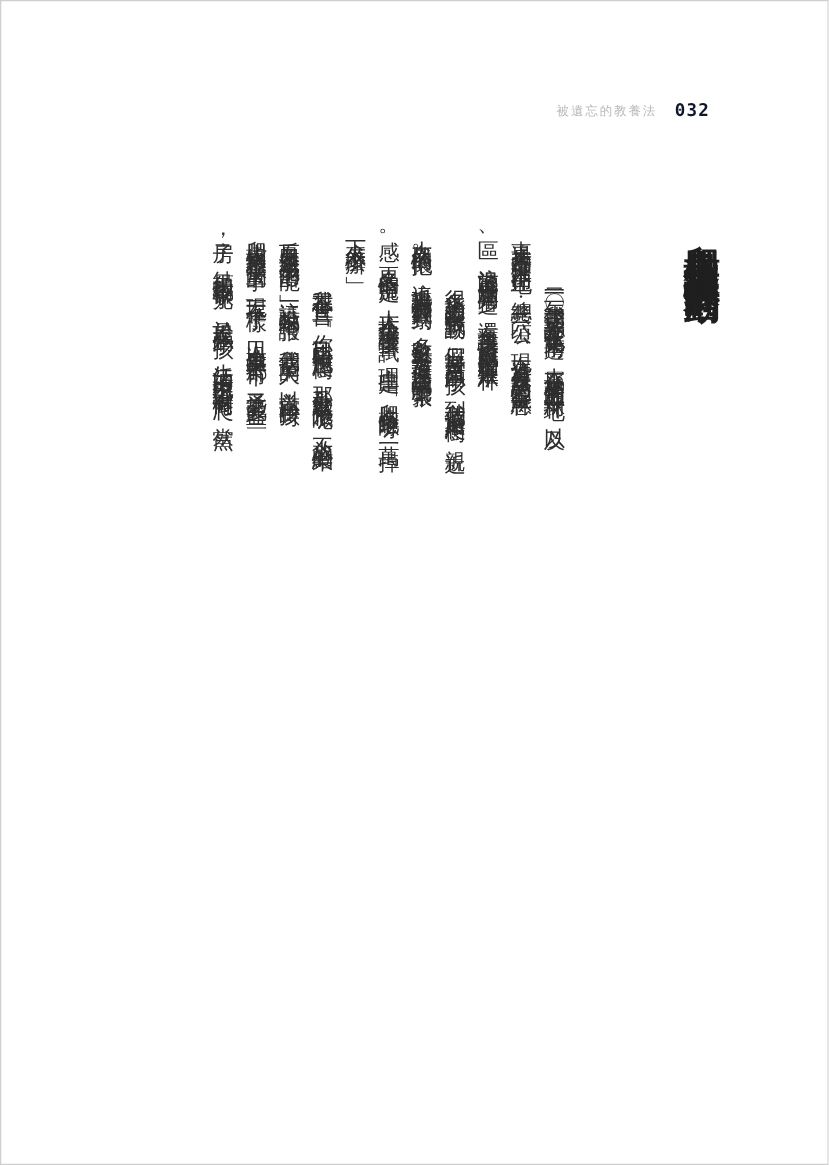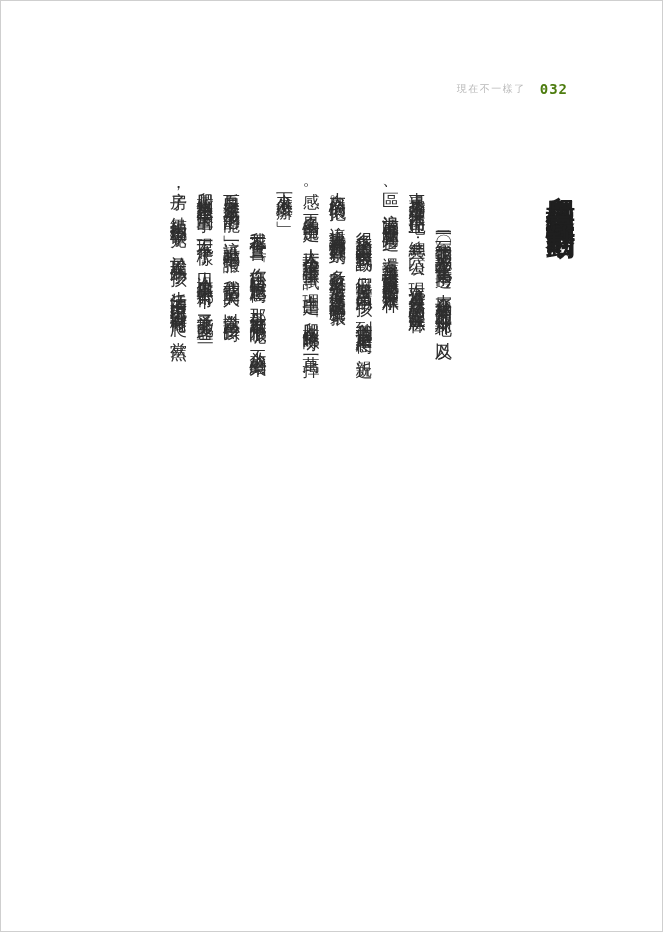--- a/index.html
+++ b/index.html
@@ -11,21 +11,21 @@
   
   .running-head{
     position:absolute;top:80px;right:94px;
     display:flex;align-items:center;gap:14px;
     font-family:"Liberation Sans",sans-serif;
   }
   .book-title{
     font-size:10px;letter-spacing:1.5px;color:#b9b9b9;font-weight:400;
   }
   .page-number{
-    font-size:14px;font-weight:700;color:#4d7c0f;letter-spacing:1px;
+    font-size:14px;font-weight:700;color:#0f172a;letter-spacing:1px;
     font-family:"DejaVu Sans Mono",monospace;
   }
   
   .chapter-title{
     position:absolute;top:172px;right:80px;margin:0;
     writing-mode:vertical-rl;text-orientation:mixed;
     font-family:"Liberation Sans",sans-serif;
     font-size:29px;font-weight:700;color:#1f1f1f;
     letter-spacing:3.2px;line-height:1.45;
   }
@@ -42,21 +42,21 @@
     white-space:nowrap;
   }
   .col.indent{text-indent:39px;}
 </style>
 </head>
 <body>
 
 <div class="page">
 
   <header class="running-head">
-    <span class="book-title">現在不一樣了</span>
+    <span class="book-title">被遺忘的教養法</span>
     <span class="page-number">032</span>
   </header>
 
   <h1 class="chapter-title">爬樹是訓練孩子最好的活動</h1>
 
   <main class="body-text">
     <div class="col indent">二〇一一年我們正式認養了在弘化東南邊，本屬於林務局的五千坪林地，以及</div>
     <div class="col">東邊大片的黃槿灌木山丘地，總共三·一公頃。現在這邊有自然誘鳥的豐富生態林</div>
     <div class="col">區、浪漫的百千層林間步道，還有讓孩子盡情嬉戲攀爬的黃槿灌木林。</div>
     <div class="col indent">很多來訪的家長被我說動，假日常帶著自己的小孩，到我們這邊來爬樹，親近</div>

